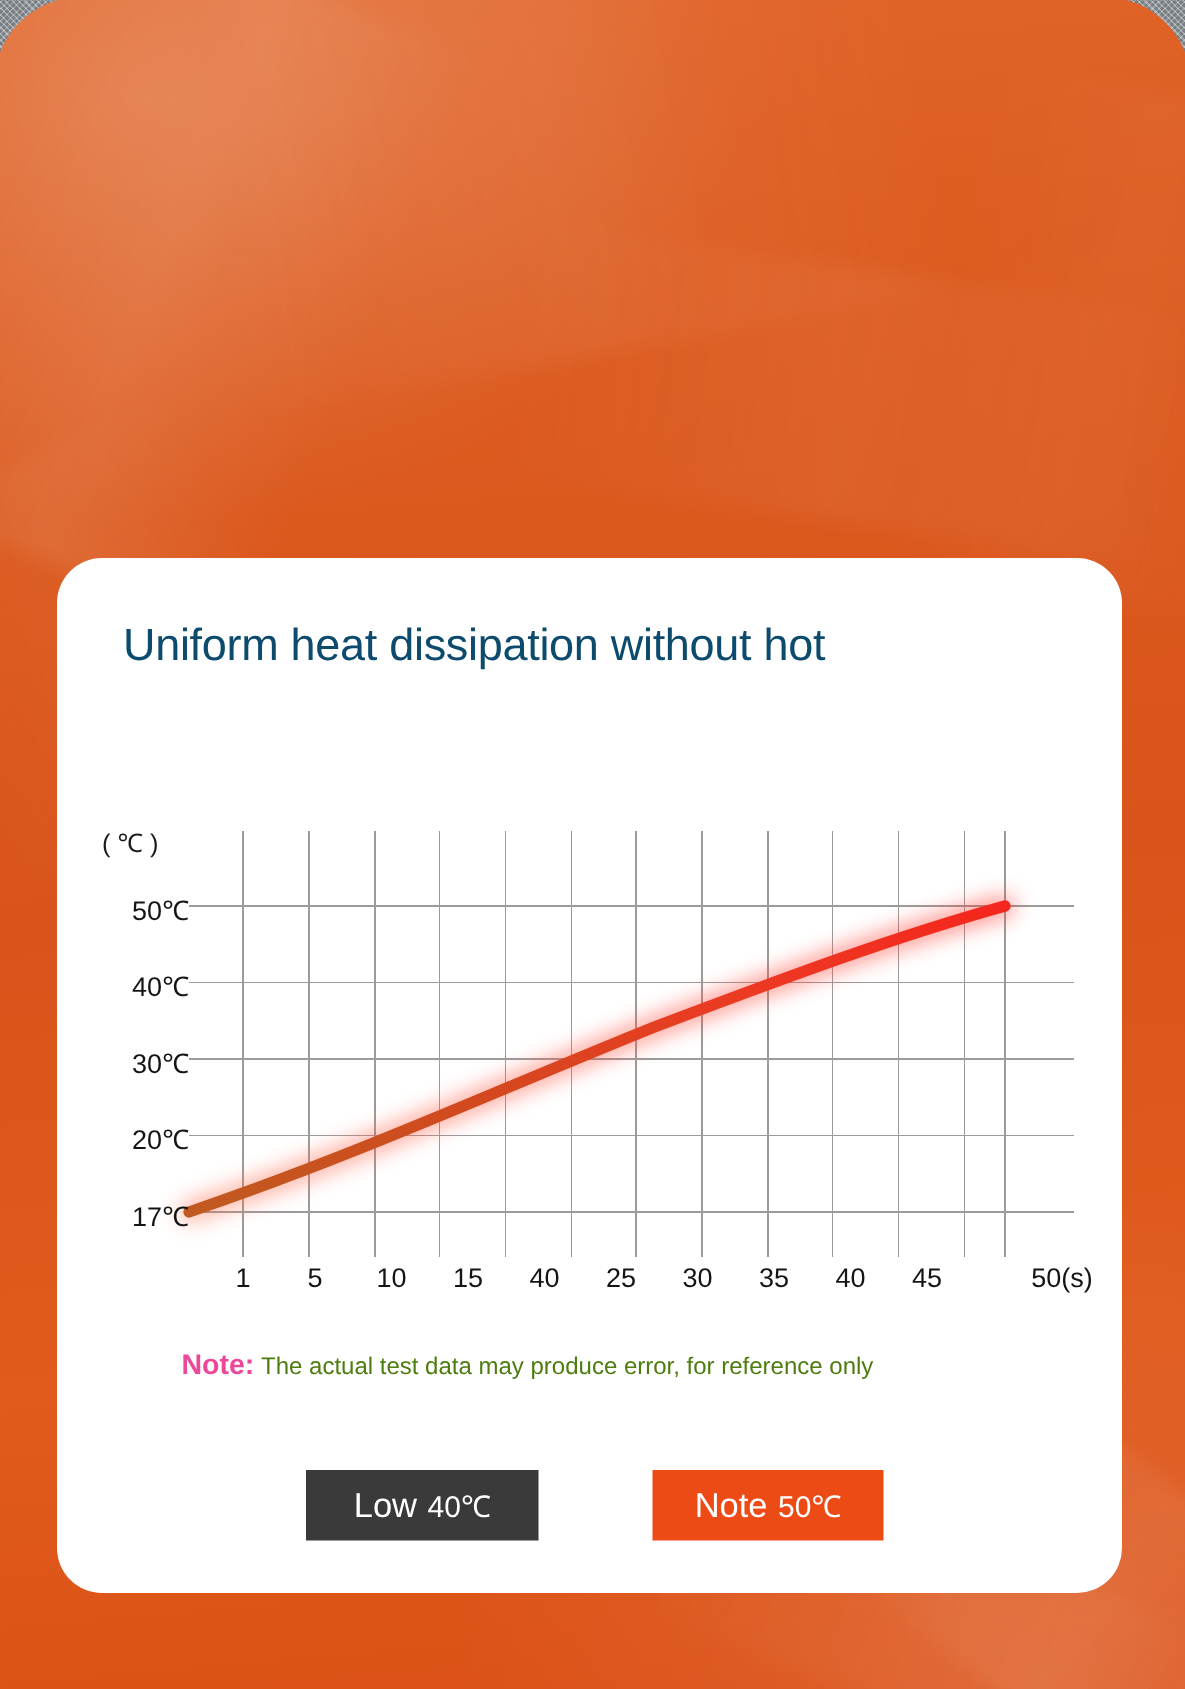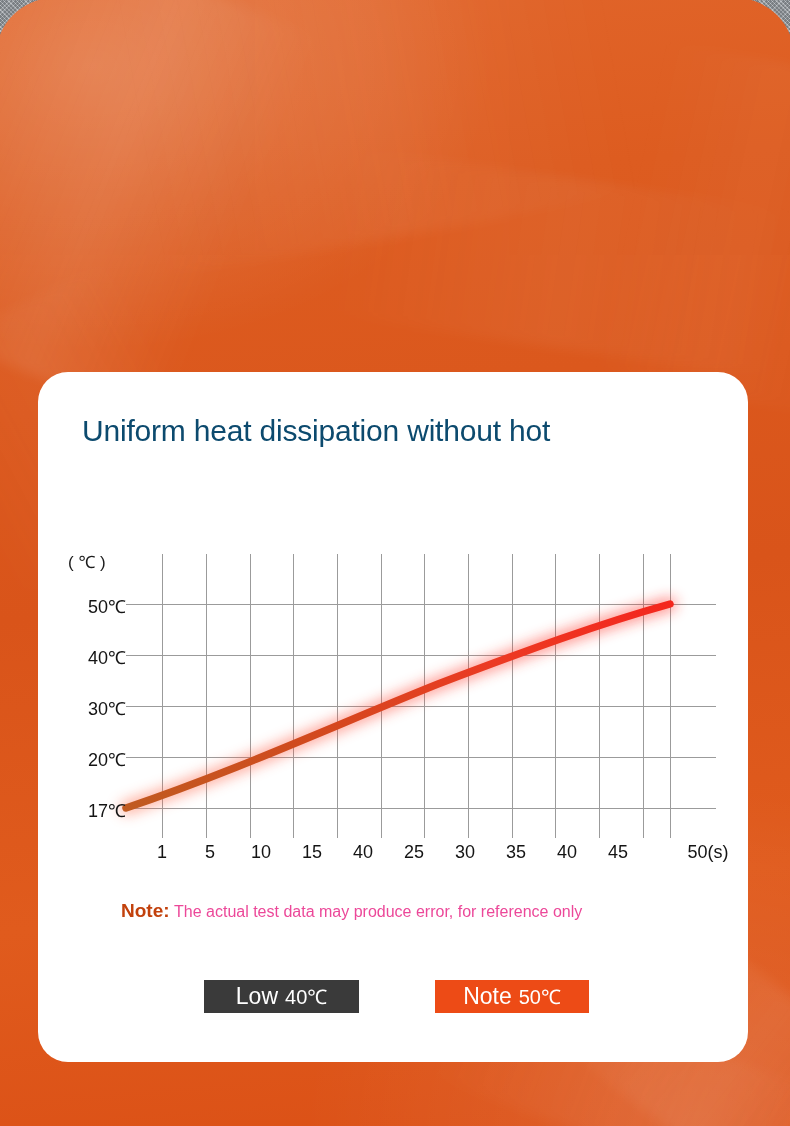--- a/index.html
+++ b/index.html
@@ -167,37 +167,37 @@
 
   .note {
     position: absolute;
     left: 83px;
     top: 528px;
     white-space: nowrap;
   }
   .note-label {
     font-size: 19px;
     font-weight: bold;
-    color: #c2410c;
+    color: #ec4899;
   }
   .note-text {
     font-size: 16px;
-    color: #ec4899;
+    color: #4d7c0f;
   }
 
   .badges {
     position: absolute;
     left: 0;
     top: 608px;
     width: 710px;
     height: 36px;
   }
   .badge {
     position: absolute;
-    height: 33px;
+    height: 47px;
     display: flex;
     align-items: center;
     justify-content: center;
     color: #ffffff;
     padding: 0 14px;
     box-sizing: border-box;
     white-space: nowrap;
   }
   .badge .b-word { font-size: 23px; }
   .badge .b-temp { font-size: 20px; margin-left: 7px; }

